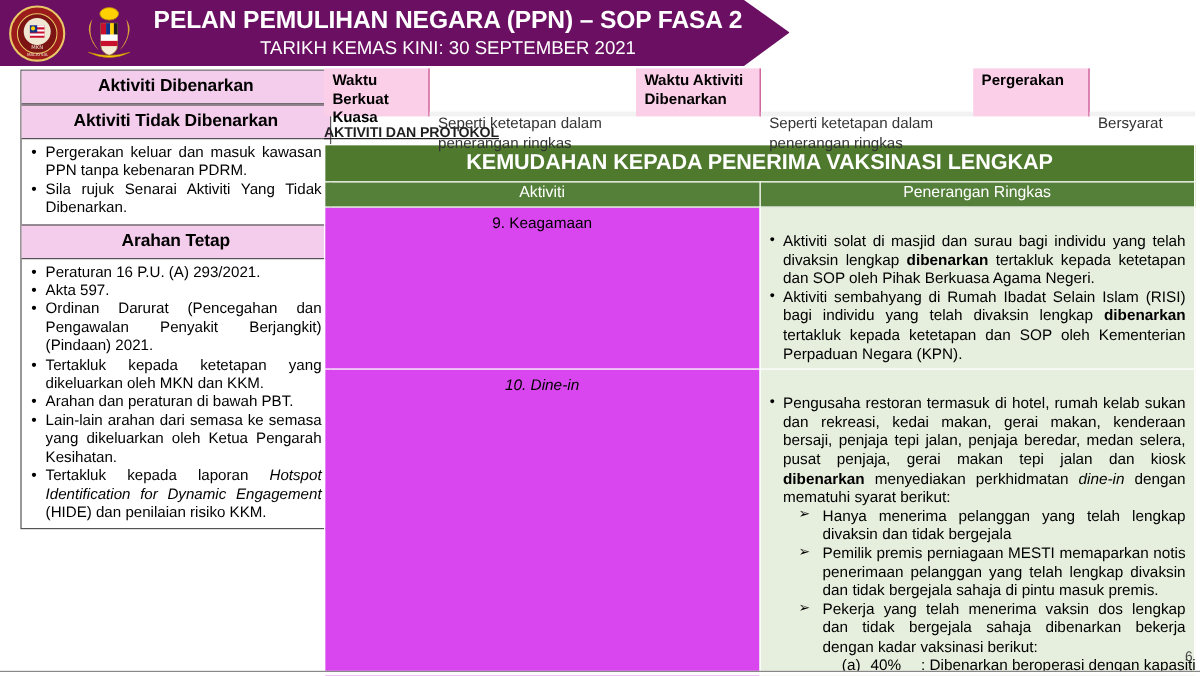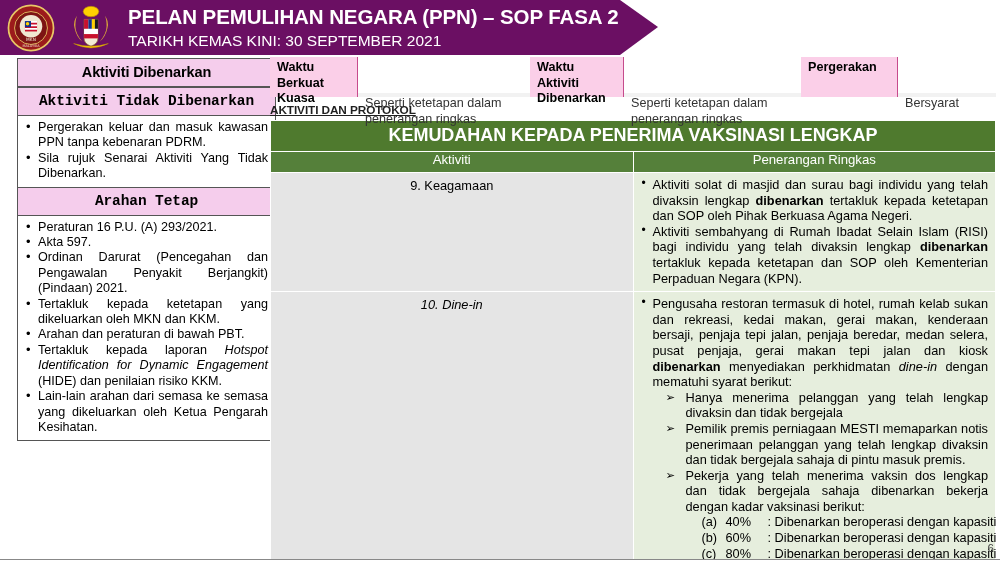--- a/index.html
+++ b/index.html
@@ -29,20 +29,21 @@
     display: flex; align-items: center; gap: 2px;
     z-index: 3;
   }
   .logo-mkn, .logo-jata { height: 52px; width: 58px; }
 
   .banner-text {
     position: absolute;
     left: 128px; top: 3px;
     z-index: 3;
     color: #ffffff;
+    text-align: center;
   }
   .banner-title {
     font-size: 20.5px;
     font-weight: bold;
     letter-spacing: -0.1px;
     line-height: 27px;
     white-space: nowrap;
   }
   .banner-sub {
     font-size: 15.5px;
@@ -62,21 +63,21 @@
   .sb-head {
     background: #f5cdec;
     border-bottom: 1.2px solid #555555;
     text-align: center;
     font-size: 14.5px;
     font-weight: bold;
     color: #000000;
     padding: 5px 2px 6px;
     letter-spacing: -0.1px;
   }
-  .sb-head.mid { border-top: 1.2px solid #555555; font-family: Liberation Mono, monospace; }
+  .sb-head.mid { border-top: 1.2px solid #555555; }
   .sb-body {
     padding: 4px 7px 5px 4px;
   }
   .sb-body ul { list-style: none; }
   .sb-body li {
     position: relative;
     padding-left: 16px;
     font-size: 12.6px;
     line-height: 15.4px;
     color: #000000;
@@ -118,21 +119,21 @@
   .tab-val {
     background: #f2f2f2;
     font-size: 12.6px;
     color: #333333;
     padding: 3px 6px 0 7px;
     line-height: 15.5px;
     display: flex; flex-direction: column; justify-content: flex-start; margin-top: 36px;
   }
   .t1 { width: 88px; }
   .t2 { width: 172px; }
-  .t3 { width: 94px; }
+  .t3 { width: 104px; }
   .t4 { width: 177px; }
   .t5 { width: 97px; }
   .t6 { flex: 1; }
 
   
   .section-label {
     margin-top: 6px;
     font-size: 11.8px;
     font-weight: bold;
     color: #1f1f1f;
@@ -162,31 +163,31 @@
     background: #55803a;
     color: #ffffff;
     font-size: 13.2px;
     text-align: center;
     padding: 0 0 5px;
     font-weight: normal;
   }
   .col-act { width: 110px; }
 
   .cell-act {
-    background: #e5e5e5;
+    background: #d946ef;
     font-size: 12.8px;
     color: #000000;
     text-align: center;
     padding: 5px 3px 6px;
     line-height: 15px;
   }
   .cell-act.ital { font-style: italic; }
   .cell-desc {
     background: #e6eedd;
-    padding: 4px 7px 5px 6px;
+    padding: 20px 7px 5px 6px;
   }
 
   .blist { list-style: none; }
   .blist > li {
     position: relative;
     padding-left: 13px;
     font-size: 12.75px;
     line-height: 15.6px;
     color: #000000;
     text-align: justify;
@@ -292,22 +293,22 @@
   </div>
 
   <div class="sb-head mid">Arahan Tetap</div>
   <div class="sb-body">
     <ul>
       <li>Peraturan 16 P.U. (A) 293/2021.</li>
       <li>Akta 597.</li>
       <li>Ordinan Darurat (Pencegahan dan Pengawalan Penyakit Berjangkit) (Pindaan) 2021.</li>
       <li>Tertakluk kepada ketetapan yang dikeluarkan oleh MKN dan KKM.</li>
       <li>Arahan dan peraturan di bawah PBT.</li>
+      <li>Lain-lain arahan dari semasa ke semasa yang dikeluarkan oleh Ketua Pengarah Kesihatan.</li>
       <li><span>Tertakluk kepada laporan </span><i>Hotspot Identification for Dynamic Engagement</i><span> (HIDE) dan penilaian risiko KKM.</span></li>
-      <li>Lain-lain arahan dari semasa ke semasa yang dikeluarkan oleh Ketua Pengarah Kesihatan.</li>
     </ul>
   </div>
 </div>
 
 <div class="right">
 
   <div class="tabstrip">
     <div class="tab-key t1">Waktu Berkuat Kuasa</div>
     <div class="tab-val t2">Seperti ketetapan dalam penerangan ringkas</div>
     <div class="tab-key t3">Waktu Aktiviti Dibenarkan</div>

